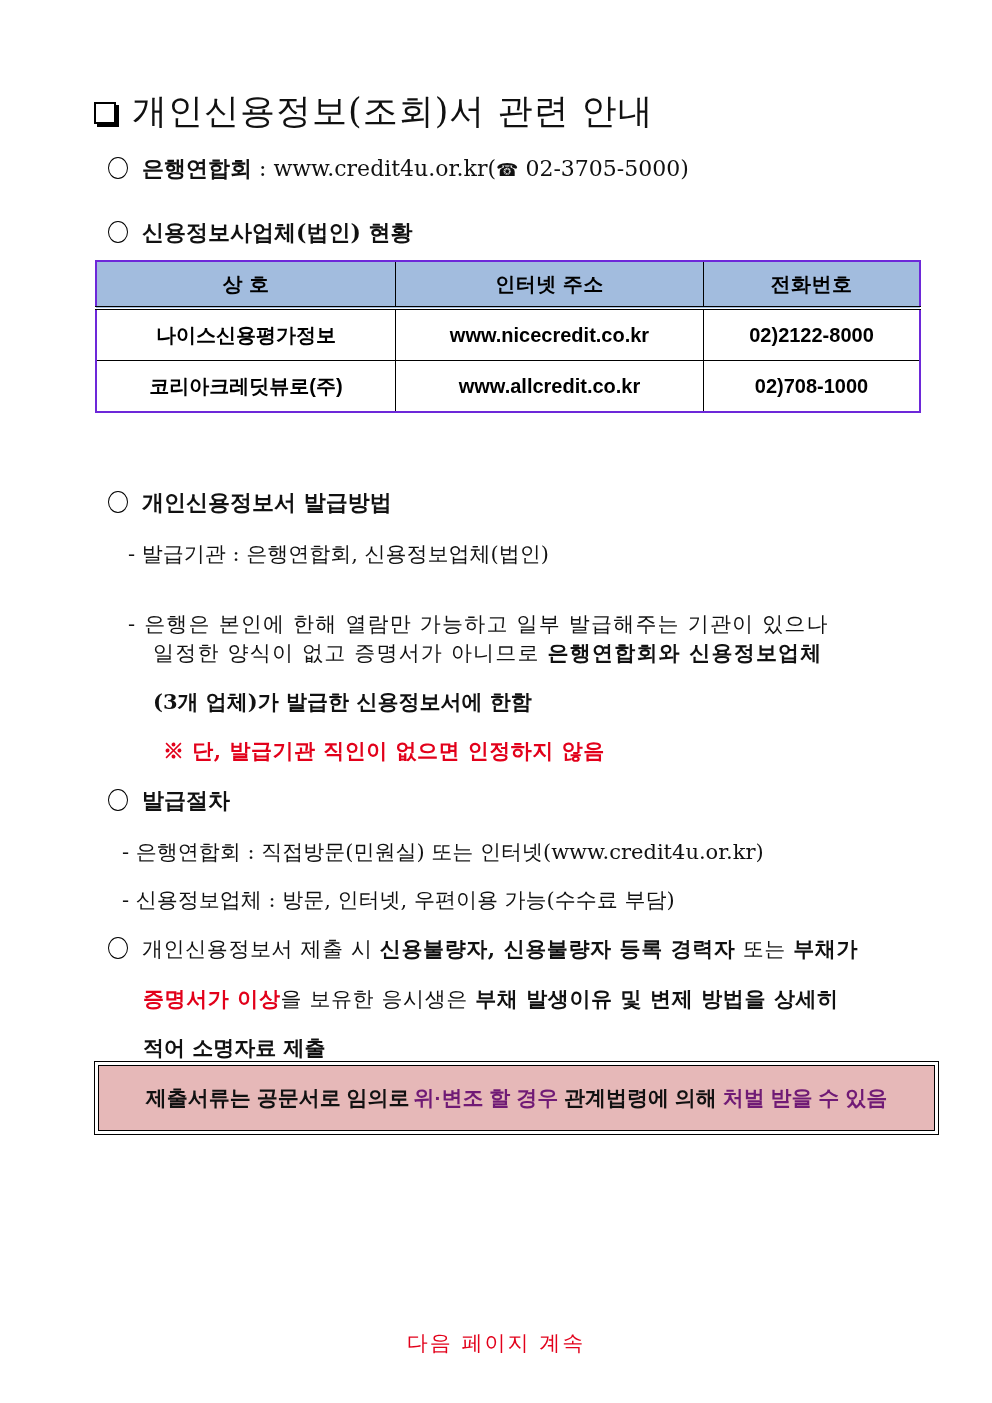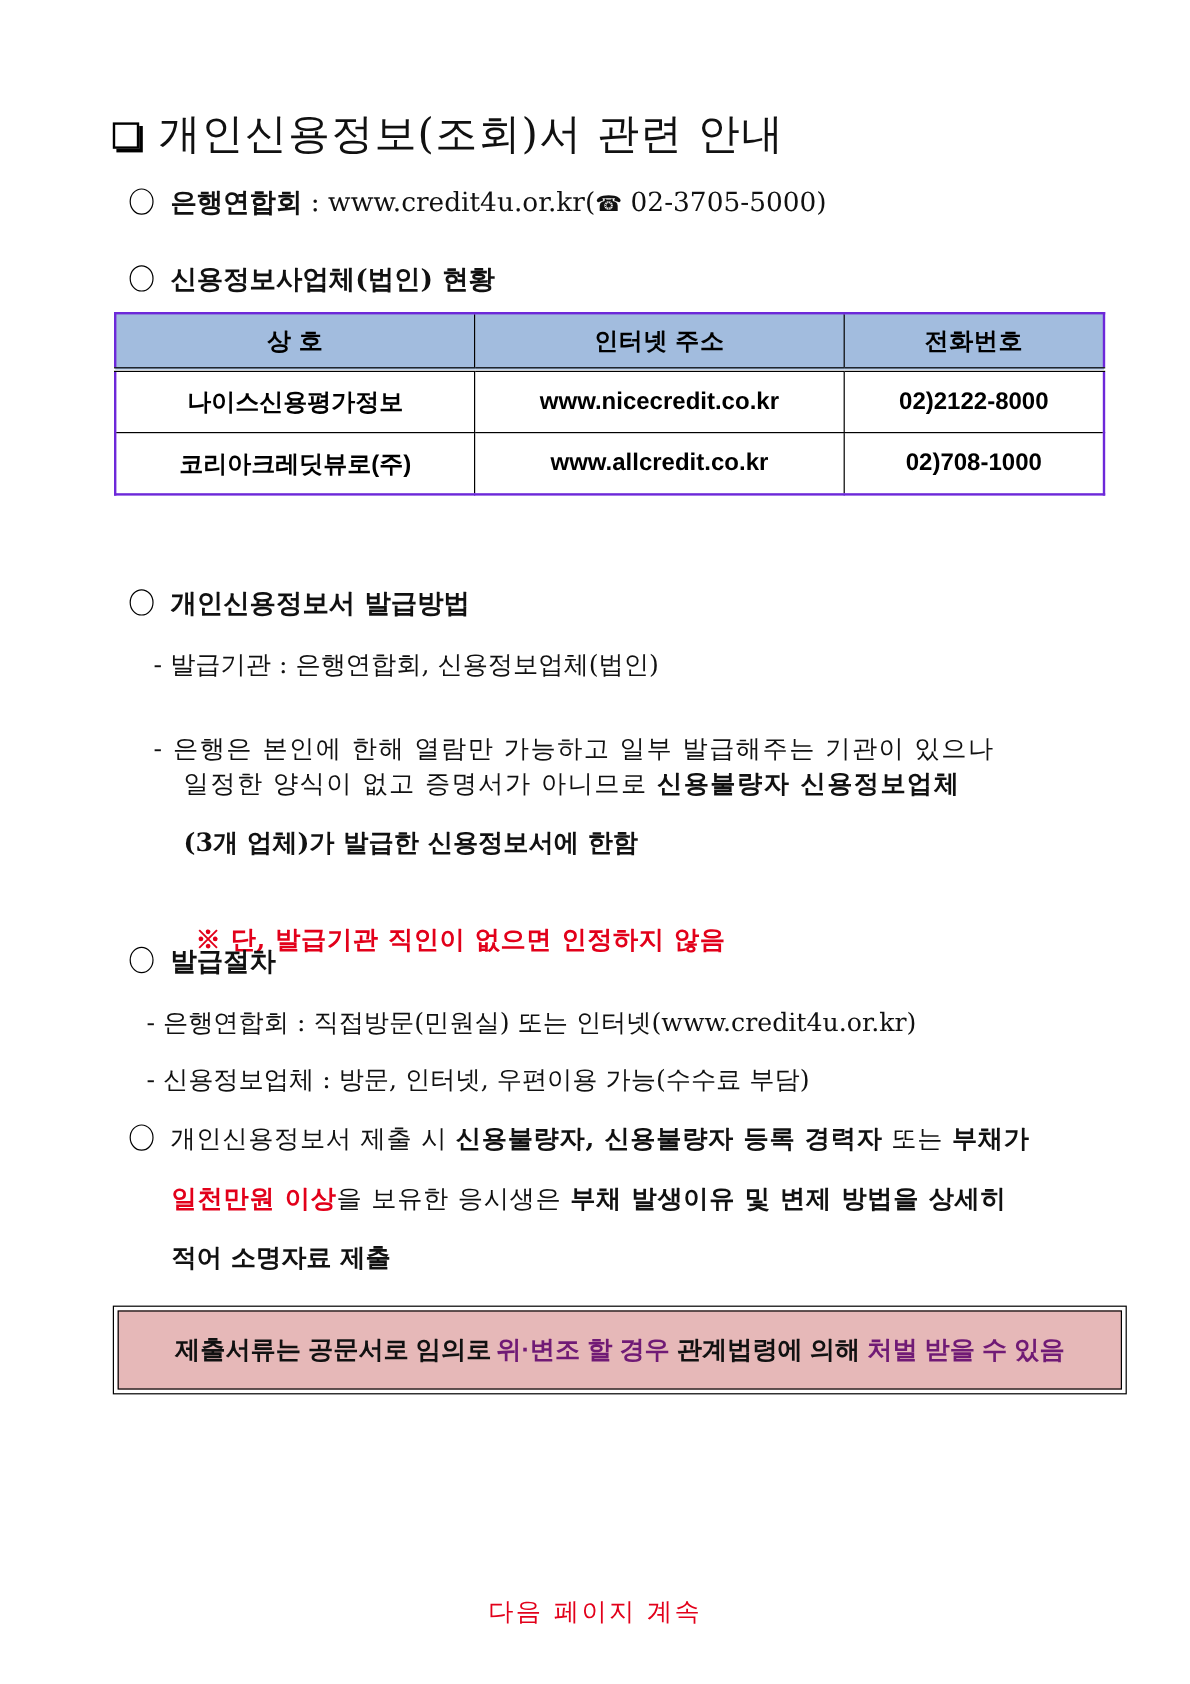--- a/index.html
+++ b/index.html
@@ -16,21 +16,21 @@
   .sqbox {
     display: inline-block; width: 18px; height: 18px; border: 2px solid #000;
     box-shadow: 3px 3px 0 #000; margin-right: 16px; vertical-align: -1px; background:#fff;
   }
   .circ {
     display: inline-block; width: 18px; height: 20px; border: 1.6px solid #000;
     border-radius: 50%; margin-right: 14px; vertical-align: -3px;
   }
   .line1 { left: 108px; font-size: 22px; }
   .bold { font-weight: bold; }
-  .red { color: #e2001a; margin-top: 32px; }
+  .red { color: #e2001a; }
   .blue { color: #701a75; }
   .thin { font-weight: normal; }
 
   table.corp {
     position: absolute; left: 95px; top: 260px; width: 826px;
     border-collapse: collapse; border: 2px solid #6d28d9;
     font-family: "Liberation Sans", "DejaVu Sans", sans-serif;
     font-weight: bold; font-size: 20px; color: #000;
   }
   table.corp th, table.corp td {
@@ -38,21 +38,21 @@
     text-align: center; padding: 0;
   }
   table.corp th {
     background: #a2bcde; height: 44px; font-weight: bold;
     border-bottom: 4px double #000; letter-spacing: 0.5px;
   }
   table.corp td { height: 50px; border-bottom: 1px solid #000; }
   table.corp tr:last-child td { border-bottom: none; }
 
   .notice {
-    position: absolute; left: 94px; top: 1088px; width: 845px; height: 74px;
+    position: absolute; left: 94px; top: 1061px; width: 845px; height: 74px;
     border: 1px solid #000; box-sizing: border-box; padding: 3px;
   }
   .notice-inner {
     width: 100%; height: 100%; box-sizing: border-box;
     border: 1px solid #000; background: #e6b8b8;
     display: flex; align-items: center; justify-content: center;
     font-family: "Liberation Sans", "DejaVu Sans", sans-serif;
     font-weight: bold; font-size: 21px; color: #111; white-space: nowrap;
   }
   .footer {
@@ -96,36 +96,36 @@
     </tr>
   </tbody>
 </table>
 
 <div class="abs line1 bold" style="top:488px;">
   <span class="circ"></span><span>개인신용정보서 발급방법</span>
 </div>
 <div class="abs" style="left:128px; top:540px; font-size:21px;">- 발급기관 : 은행연합회, 신용정보업체(법인)</div>
 <div class="abs" style="left:128px; top:610px; font-size:21px; letter-spacing:1.2px;">- 은행은 본인에 한해 열람만 가능하고 일부 발급해주는 기관이 있으나</div>
 <div class="abs" style="left:153px; top:639px; font-size:21px; letter-spacing:1.2px;">
-  <span>일정한 양식이 없고 증명서가 아니므로 </span><span class="bold">신용불량자 신용정보업체</span>
+  <span>일정한 양식이 없고 증명서가 아니므로 </span><span class="bold">은행연합회와 신용정보업체</span>
 </div>
 <div class="abs bold" style="left:153px; top:688px; font-size:21px;">(3개 업체)가 발급한 신용정보서에 한함</div>
 <div class="abs bold red" style="left:163px; top:737px; font-size:21px; letter-spacing:0.5px;">※ 단, 발급기관 직인이 없으면 인정하지 않음</div>
 
 <div class="abs line1 bold" style="top:786px;">
   <span class="circ"></span><span>발급절차</span>
 </div>
 <div class="abs" style="left:122px; top:838px; font-size:21px;">- 은행연합회 : 직접방문(민원실) 또는 인터넷(www.credit4u.or.kr)</div>
 <div class="abs" style="left:122px; top:886px; font-size:21px;">- 신용정보업체 : 방문, 인터넷, 우편이용 가능(수수료 부담)</div>
 
 <div class="abs" style="left:108px; top:935px; font-size:21px; letter-spacing:0.6px;">
   <span class="circ"></span><span>개인신용정보서 제출 시 </span><span class="bold">신용불량자, 신용불량자 등록 경력자</span><span> 또는 </span><span class="bold">부채가</span>
 </div>
 <div class="abs" style="left:143px; top:985px; font-size:21px; letter-spacing:0.6px;">
-  <span class="bold red">일천만원 이상</span><span>을 보유한 응시생은 </span><span class="bold">부채 발생이유 및 변제 방법을 상세히</span>
+  <span class="bold red">증명서가 이상</span><span>을 보유한 응시생은 </span><span class="bold">부채 발생이유 및 변제 방법을 상세히</span>
 </div>
 <div class="abs bold" style="left:143px; top:1034px; font-size:21px;">적어 소명자료 제출</div>
 
 <div class="notice">
   <div class="notice-inner">
     <span>제출서류는 공문서로 임의로 </span>
       <span class="blue" style="margin-left:4px;">위·변조 할 경우</span>
       <span style="white-space:pre;"> 관계법령에 의해 </span>
       <span class="blue">처벌 받을 수 있음</span>
   </div>

